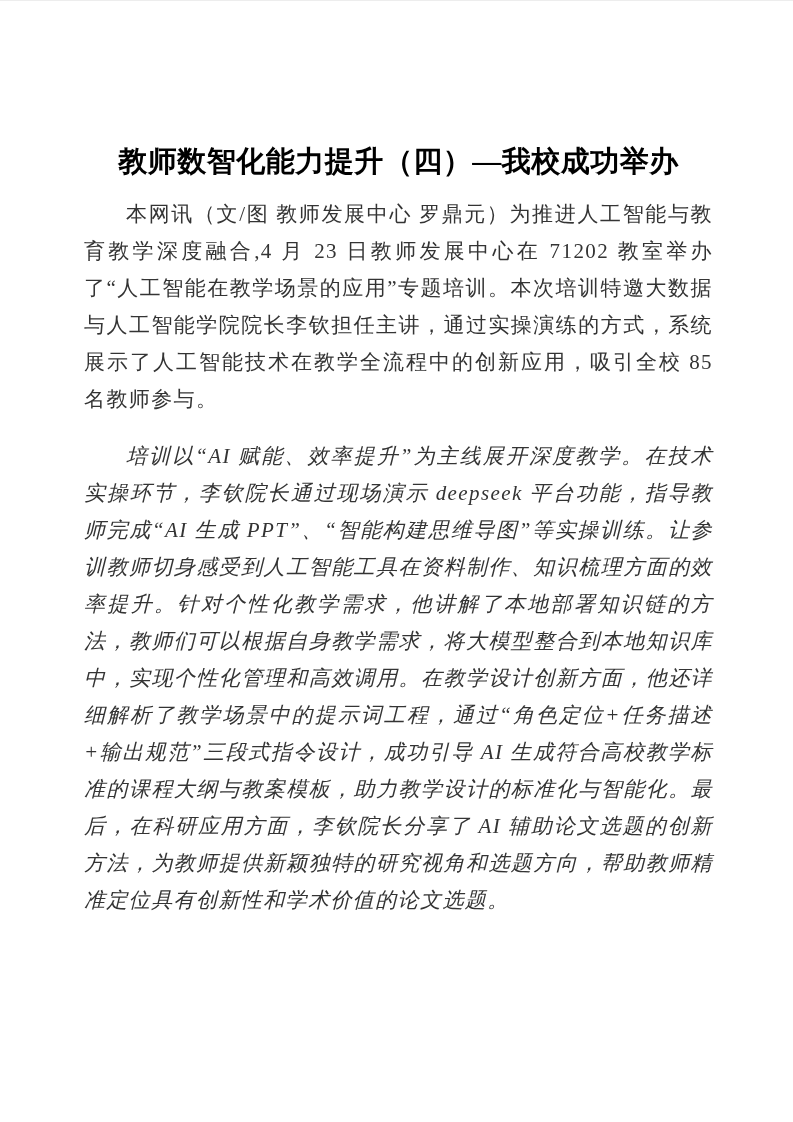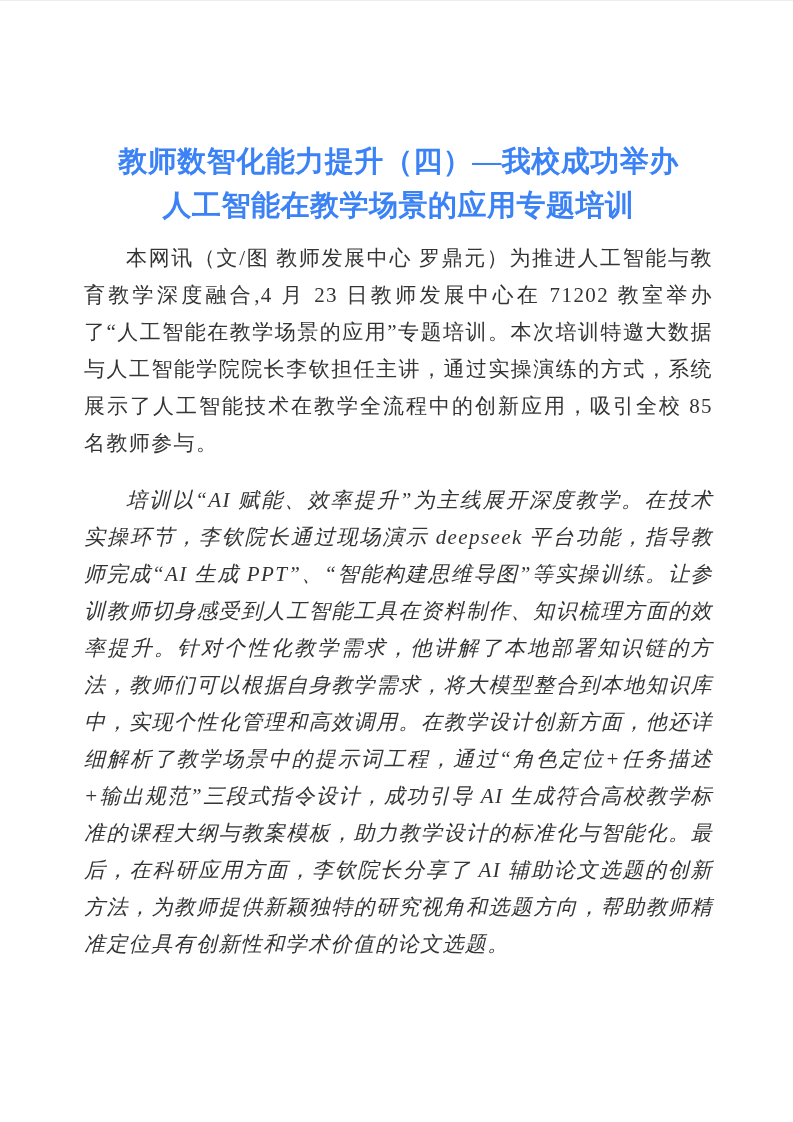--- a/index.html
+++ b/index.html
@@ -14,21 +14,21 @@
     margin: 0 auto;
     background: #ffffff;
     box-sizing: border-box;
     padding: 138px 80px 0 84px;
     border-top: 1px solid #ededed;
     overflow: hidden;
     font-family: "Liberation Serif", "DejaVu Serif", serif;
   }
   .title {
     margin: 0;
-    color: #3b82f6;
+    color: #000000;
     font-size: 29px;
     font-weight: bold;
     line-height: 44px;
     text-align: center;
     letter-spacing: 0.5px;
   }
   .body {
     margin-top: 13px;
     color: #343434;
     font-size: 21px;
@@ -45,19 +45,18 @@
     font-style: italic;
   }
 </style>
 </head>
 <body>
 
 <div class="page">
   <h1 class="title">
     <span>教师数智化能力提升（四）—我校成功举办</span>
     <br>
-    <span>人工智能在教学场景的应用专题培训</span>
   </h1>
   <div class="body">
     <p>本网讯（文/图 教师发展中心 罗鼎元）为推进人工智能与教育教学深度融合,4 月 23 日教师发展中心在 71202 教室举办了“人工智能在教学场景的应用”专题培训。本次培训特邀大数据与人工智能学院院长李钦担任主讲，通过实操演练的方式，系统展示了人工智能技术在教学全流程中的创新应用，吸引全校 85 名教师参与。</p>
     <p>培训以“AI 赋能、效率提升”为主线展开深度教学。在技术实操环节，李钦院长通过现场演示 deepseek 平台功能，指导教师完成“AI 生成 PPT”、“智能构建思维导图”等实操训练。让参训教师切身感受到人工智能工具在资料制作、知识梳理方面的效率提升。针对个性化教学需求，他讲解了本地部署知识链的方法，教师们可以根据自身教学需求，将大模型整合到本地知识库中，实现个性化管理和高效调用。在教学设计创新方面，他还详细解析了教学场景中的提示词工程，通过“角色定位+任务描述+输出规范”三段式指令设计，成功引导 AI 生成符合高校教学标准的课程大纲与教案模板，助力教学设计的标准化与智能化。最后，在科研应用方面，李钦院长分享了 AI 辅助论文选题的创新方法，为教师提供新颖独特的研究视角和选题方向，帮助教师精准定位具有创新性和学术价值的论文选题。</p>
   </div>
 </div>
 
 </body></html>

